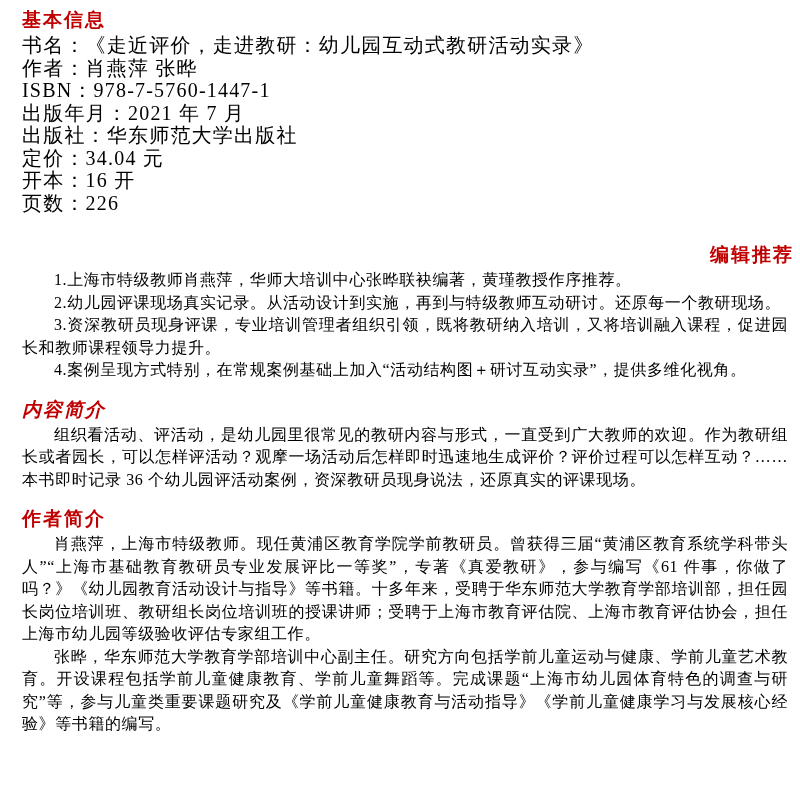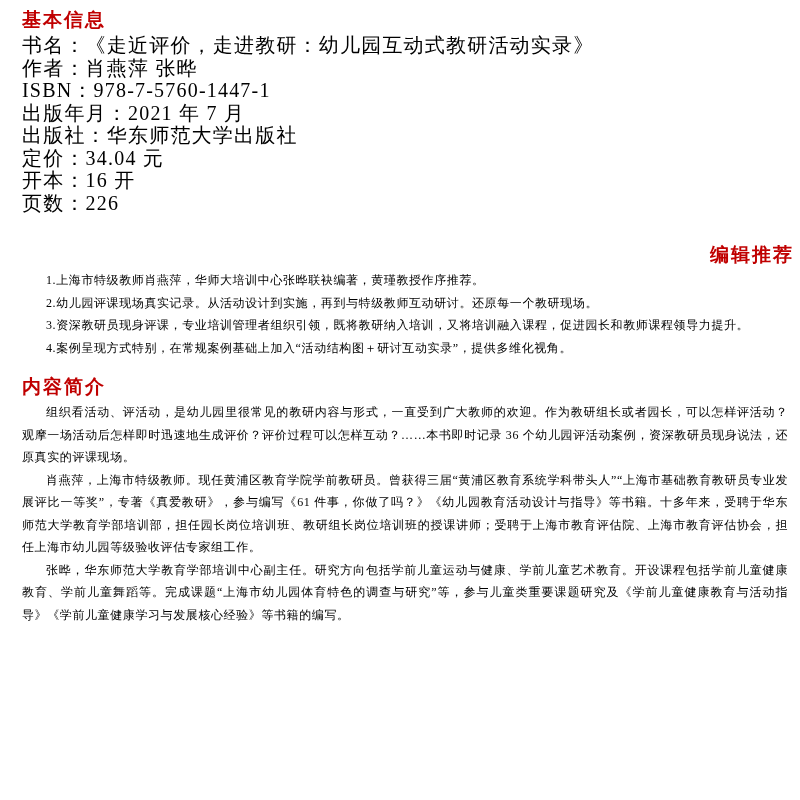--- a/index.html
+++ b/index.html
@@ -25,35 +25,35 @@
     color: #c00000;
     font-weight: bold;
     font-size: 19px;
     line-height: 26px;
     letter-spacing: 2px;
     margin: 0 0 2px 8px;
     font-family: "DejaVu Sans", "Liberation Sans", sans-serif;
   }
   .heading-basic { margin-top: 2px; }
   .heading-editor { margin-top: 27px; text-align: right; }
-  .heading-content { margin-top: 14px; }
+  .heading-content { margin-top: 14px; font-style: italic; }
   .heading-author { margin-top: 14px; }
 
   .info-line {
     font-size: 20px;
     line-height: 22.5px;
     letter-spacing: 1.2px;
     margin: 0 0 0 8px;
     white-space: nowrap;
   }
   .info-label { }
   .info-value { }
 
   .para {
-    font-size: 12px;
+    font-size: 16px;
     line-height: 22.5px;
     letter-spacing: 0.6px;
     margin: 0 6px 0 8px;
     text-align: justify;
     text-justify: inter-character;
     text-indent: 2em;
   }
 </style>
 </head>
 <body>
@@ -91,17 +91,18 @@
 
   <p class="para">1.上海市特级教师肖燕萍，华师大培训中心张晔联袂编著，黄瑾教授作序推荐。</p>
   <p class="para">2.幼儿园评课现场真实记录。从活动设计到实施，再到与特级教师互动研讨。还原每一个教研现场。</p>
   <p class="para">3.资深教研员现身评课，专业培训管理者组织引领，既将教研纳入培训，又将培训融入课程，促进园长和教师课程领导力提升。</p>
   <p class="para">4.案例呈现方式特别，在常规案例基础上加入“活动结构图＋研讨互动实录”，提供多维化视角。</p>
 
   <div class="section-heading heading-content">内容简介</div>
 
   <p class="para">组织看活动、评活动，是幼儿园里很常见的教研内容与形式，一直受到广大教师的欢迎。作为教研组长或者园长，可以怎样评活动？观摩一场活动后怎样即时迅速地生成评价？评价过程可以怎样互动？……本书即时记录 36 个幼儿园评活动案例，资深教研员现身说法，还原真实的评课现场。</p>
 
+  <div class="section-heading heading-author">作者简介</div>
 
   <p class="para">肖燕萍，上海市特级教师。现任黄浦区教育学院学前教研员。曾获得三届“黄浦区教育系统学科带头人”“上海市基础教育教研员专业发展评比一等奖”，专著《真爱教研》，参与编写《61 件事，你做了吗？》《幼儿园教育活动设计与指导》等书籍。十多年来，受聘于华东师范大学教育学部培训部，担任园长岗位培训班、教研组长岗位培训班的授课讲师；受聘于上海市教育评估院、上海市教育评估协会，担任上海市幼儿园等级验收评估专家组工作。</p>
   <p class="para">张晔，华东师范大学教育学部培训中心副主任。研究方向包括学前儿童运动与健康、学前儿童艺术教育。开设课程包括学前儿童健康教育、学前儿童舞蹈等。完成课题“上海市幼儿园体育特色的调查与研究”等，参与儿童类重要课题研究及《学前儿童健康教育与活动指导》《学前儿童健康学习与发展核心经验》等书籍的编写。</p>
 
 </div>
 
 </body></html>

